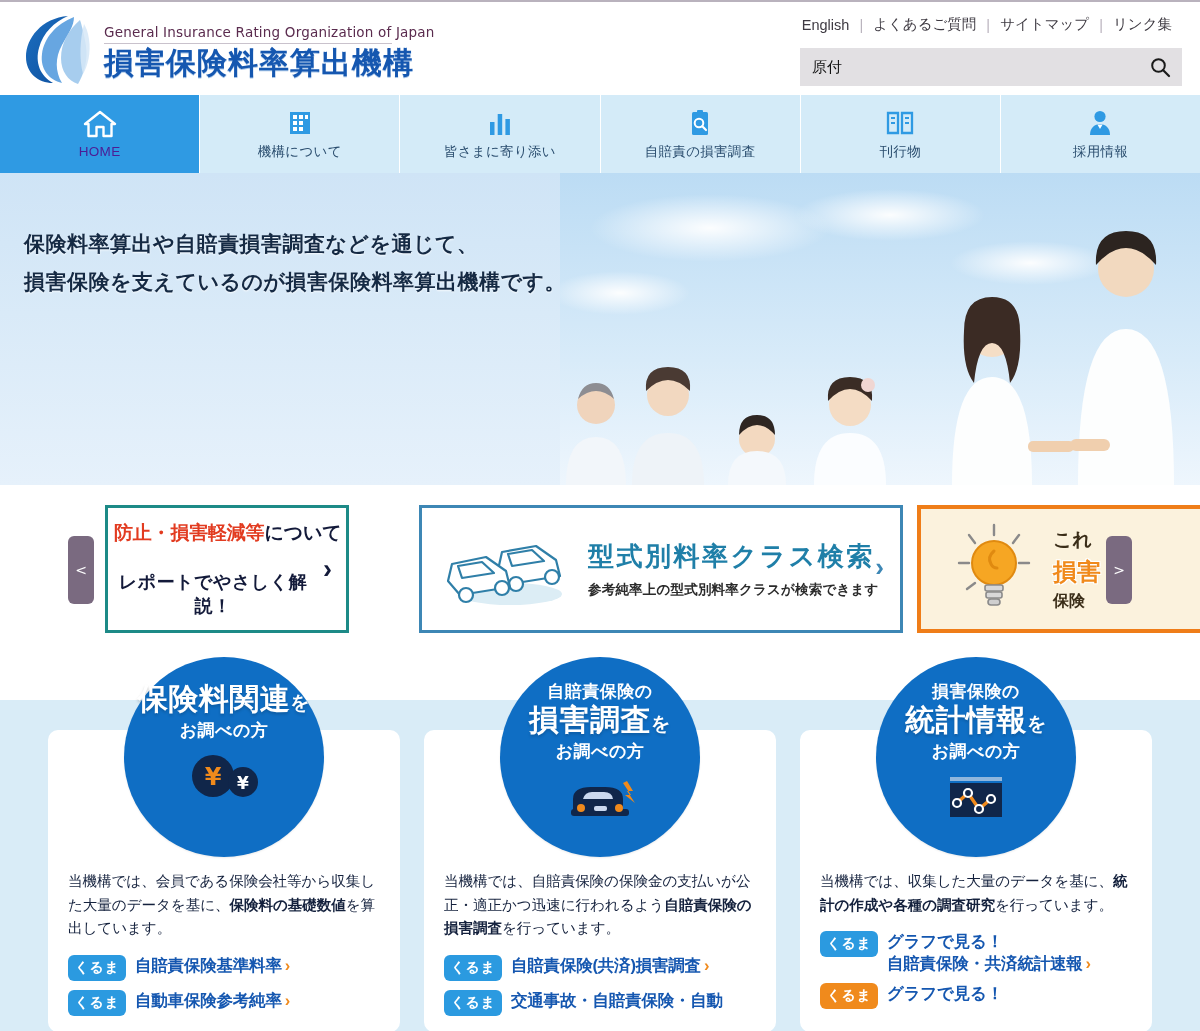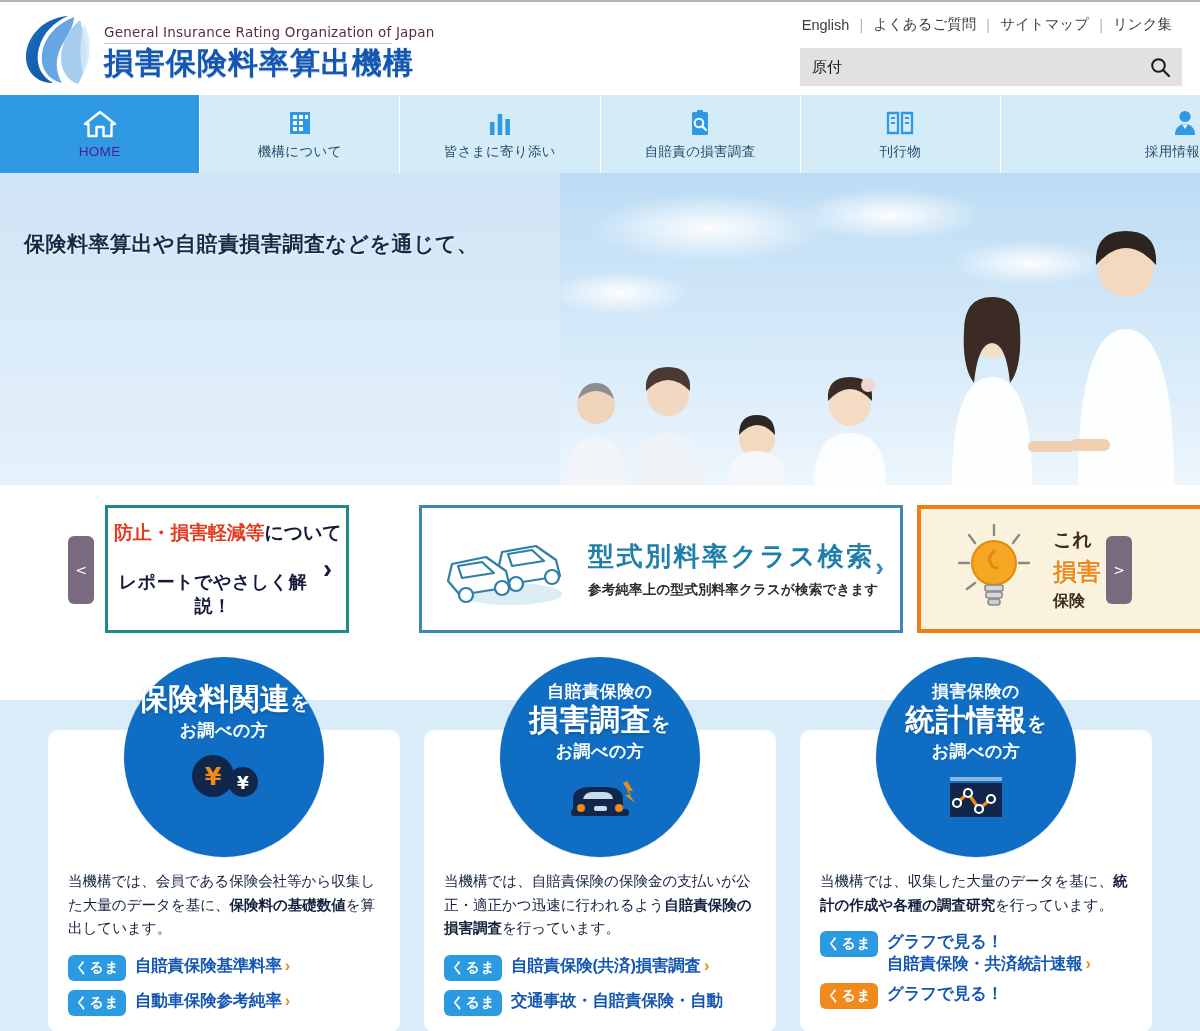--- a/index.html
+++ b/index.html
@@ -47,21 +47,21 @@
     display:flex; align-items:center; justify-content:center;
   }
 
   
   .gnav { display:flex; height:78px; background:#cfe9f7; }
   .gnav-item {
     flex:1; display:flex; flex-direction:column; align-items:center; justify-content:center;
     gap:5px; cursor:pointer; position:relative; border-right:1px solid #ffffff;
     background:#d4ebf8; color:#2a4d6e;
   }
-  .gnav-item:last-child { border-right:none;align-items:flex-end; }
+  .gnav-item:last-child { border-right:none; }
   .gnav-item.active { background:#2f9ae3; color:#ffffff; }
   .gnav-item .gnav-label { font-size:13.5px; letter-spacing:.3px; white-space:nowrap; }
   .gnav-item.active .gnav-label { color:#4c1d95; font-weight:400; }
   .gnav-icon { height:30px; display:flex; align-items:flex-end; }
 
   
   .hero { height:312px; position:relative; overflow:hidden;
     background:linear-gradient(180deg,#cfe4f6 0%, #d9eaf8 45%, #e6f1fb 100%); }
   .hero-photo { position:absolute; right:0; top:0; width:640px; height:312px; overflow:hidden; }
   .hero-copy { position:absolute; left:24px; top:52px; z-index:4; }
@@ -327,20 +327,21 @@
         <g>
             <circle cx="566" cy="96" r="28" fill="#f2d9bf"></circle>
           <path d="M536 92 q30 -34 60 0 q2 -34 -30 -34 q-32 0 -30 34z" fill="#2c2420"></path>
           <path d="M518 312 q0 -156 48 -156 q48 0 48 156 z" fill="#fdfefe"></path>
           <rect x="510" y="266" width="40" height="12" rx="6" fill="#f0cfae"></rect>
           </g>
       </svg>
     </div>
     <div class="hero-copy">
       <div>保険料率算出や自賠責損害調査などを通じて、</div>
+      <div>損害保険を支えているのが損害保険料率算出機構です。</div>
     </div>
   </div>
 
   <div class="carousel">
     <div class="car-arrow left">&lt;</div>
     <div class="car-arrow right">&gt;</div>
 
     <div class="slides">
 
       <div class="slide slide-a">

